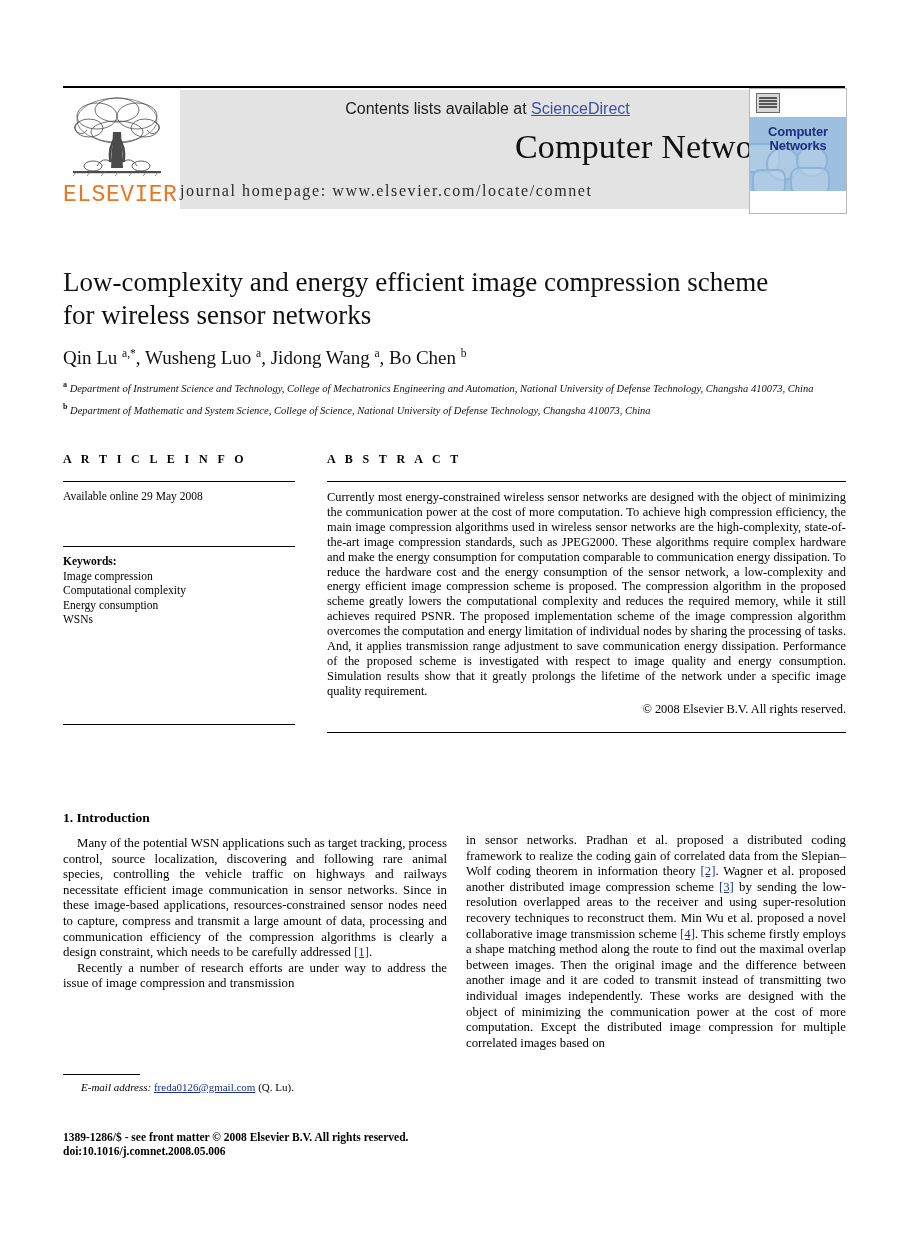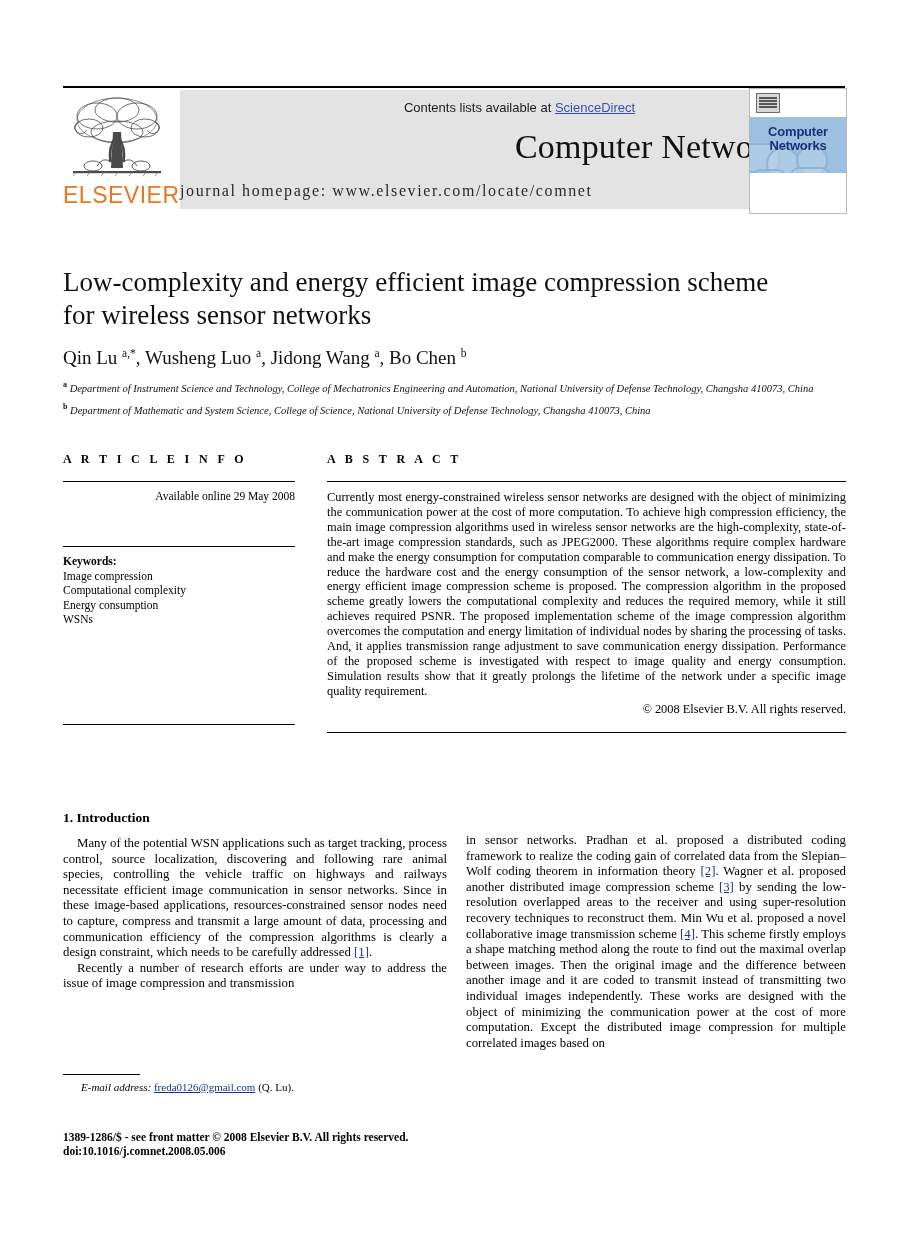--- a/index.html
+++ b/index.html
@@ -57,41 +57,40 @@
     position: absolute;
     left: 4px; top: 2px;
     width: 100px;
     height: 90px;
   }
   .elsevier-word {
     position: absolute;
     left: 0; top: 92px;
     width: 108px;
     text-align: center;
-    font-family: Liberation Sans, sans-serif;
+    font-family: Liberation Mono, monospace;
     font-size: 23px;
     letter-spacing: 0.5px;
     color: #e87722;
   }
   .journal-panel {
     position: absolute;
     left: 117px; top: 0;
     width: 615px;
     height: 119px;
     background: #e3e3e3;
   }
   .contents-line {
     position: absolute;
     left: 0; top: 10px;
     width: 615px;
     text-align: center;
     font-family: "Liberation Sans", sans-serif;
-    font-size: 13px;
+    font-size: 16px;
     color: #1b1b1b;
-    padding-left: 32px;
   }
   .contents-line .sd-link {
     color: #3d4ea8;
   }
   .journal-name {
     position: absolute;
     left: 0; top: 38px;
     width: 615px;
     text-align: right;
     font-family: "Liberation Serif", serif;
@@ -133,21 +132,21 @@
   .cover-badge i {
     position: absolute;
     left: 2px;
     width: 18px; height: 1.5px;
     background: #555;
     display: block;
   }
   .cover-band {
     position: absolute;
     left: 0; top: 28px;
-    width: 96px; height: 56px;
+    width: 96px; height: 74px;
     background: #9dc0e0;
     overflow: hidden;
   }
   .cover-shape {
     position: absolute;
     border: 2px solid #8fb3d6;
     background: rgba(185,212,234,0.55);
   }
   .cover-title {
     position: absolute;
@@ -217,21 +216,20 @@
   .rule {
     height: 1px;
     background: #000;
     margin: 0;
   }
   .info-rule1 { margin-top: 14px; }
   .info-avail {
     font-size: 11.5px;
     margin-top: 7px;
     line-height: 15px;
-    text-align: right;
   }
   .info-rule2 { margin-top: 42px; }
   .keywords {
     margin-top: 7px;
     font-size: 11.5px;
     line-height: 14.5px;
   }
   .keywords .kw-title { font-weight: bold; }
   .info-rule3 { margin-top: 97px; }
 

